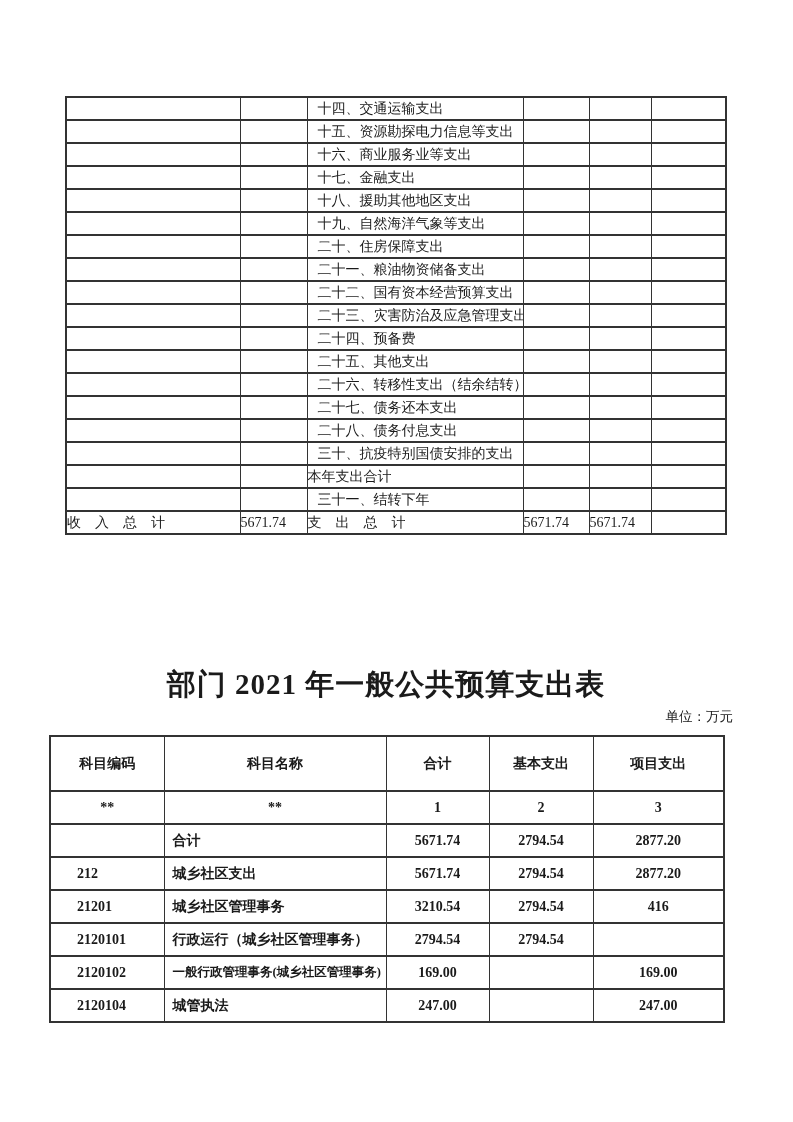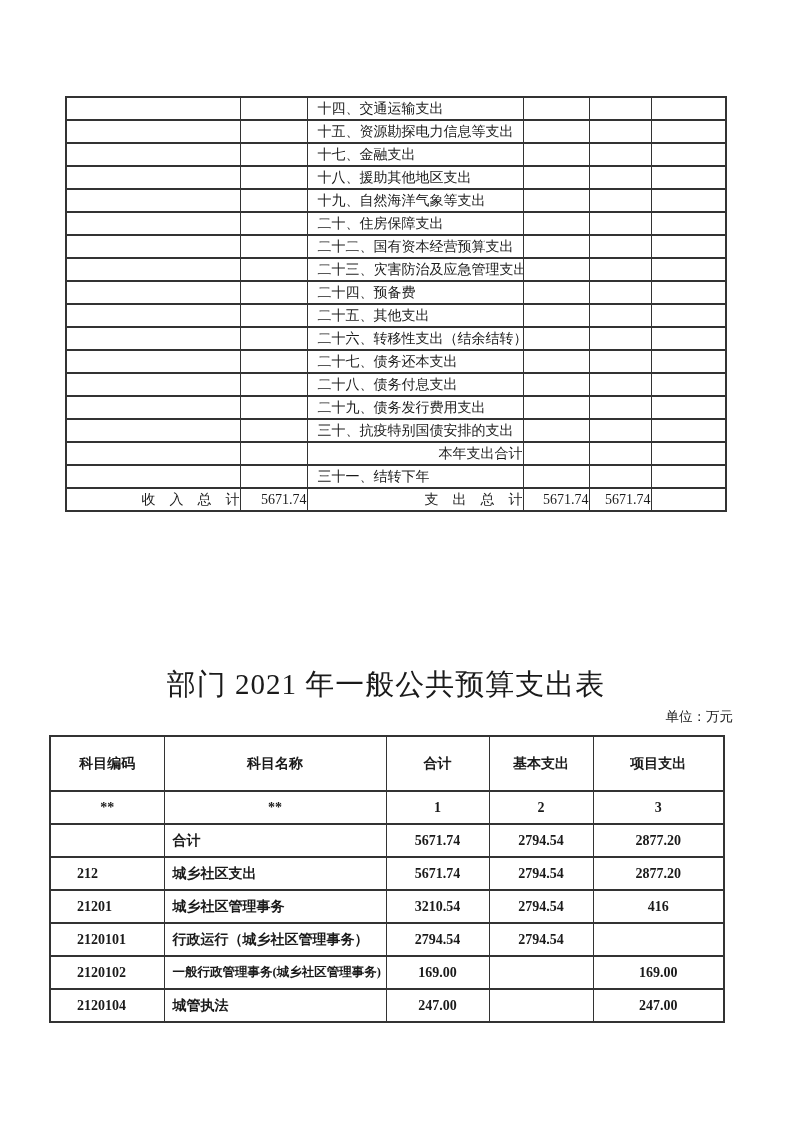--- a/index.html
+++ b/index.html
@@ -9,33 +9,33 @@
     color:#1a1a1a;
   }
   table{border-collapse:collapse;table-layout:fixed;position:absolute;background:#fff;border-radius:17px;}
   td{border:1px solid #333;border-top-width:2px;border-bottom-width:2px;
      padding:0;vertical-align:middle;font-size:14px;overflow:hidden;white-space:nowrap;}
 
   
   #t1{left:65px;top:96px;width:660px;border:2px solid #333;}
   #t1 td{height:21px;}
   #t1 .name{text-align:left;padding-left:10px;}
-  #t1 .center{text-align:right;}
+  #t1 .center{text-align:left;}
 
   
   #t2{left:49px;top:735px;width:674px;border:2px solid #333;font-weight:bold;}
   #t2 td{height:31px;text-align:center;}
   #t2 tr.hdr td{height:53px;}
   #t2 .code{text-align:left;padding-left:26px;}
   #t2 .name{text-align:left;padding-left:8px;}
   #t2 .small{font-size:12.5px;}
 
   .title{
     position:absolute;left:49px;top:663px;width:674px;text-align:center;
-    font-size:29px;font-weight:normal;letter-spacing:1px;line-height:42px;
+    font-size:29px;font-weight:bold;letter-spacing:1px;line-height:42px;
   }
   .unit{
     position:absolute;left:59px;top:707px;width:674px;text-align:right;
     font-size:13.5px;line-height:20px;font-family:Liberation Serif, serif;
   }
 </style>
 </head>
 <body>
 
 <table id="t1">
@@ -60,20 +60,28 @@
         <td></td>
         <td></td>
         <td class="name">十五、资源勘探电力信息等支出</td>
         <td></td>
         <td></td>
         <td></td>
       </tr>
   <tr>
         <td></td>
         <td></td>
+        <td class="name">十六、商业服务业等支出</td>
+        <td></td>
+        <td></td>
+        <td></td>
+      </tr>
+  <tr>
+        <td></td>
+        <td></td>
         <td class="name">十七、金融支出</td>
         <td></td>
         <td></td>
         <td></td>
       </tr>
   <tr>
         <td></td>
         <td></td>
         <td class="name">十八、援助其他地区支出</td>
         <td></td>
@@ -92,20 +100,28 @@
         <td></td>
         <td></td>
         <td class="name">二十、住房保障支出</td>
         <td></td>
         <td></td>
         <td></td>
       </tr>
   <tr>
         <td></td>
         <td></td>
+        <td class="name">二十一、粮油物资储备支出</td>
+        <td></td>
+        <td></td>
+        <td></td>
+      </tr>
+  <tr>
+        <td></td>
+        <td></td>
         <td class="name">二十二、国有资本经营预算支出</td>
         <td></td>
         <td></td>
         <td></td>
       </tr>
   <tr>
         <td></td>
         <td></td>
         <td class="name">二十三、灾害防治及应急管理支出</td>
         <td></td>
@@ -141,28 +157,20 @@
         <td></td>
         <td class="name">二十七、债务还本支出</td>
         <td></td>
         <td></td>
         <td></td>
       </tr>
   <tr>
         <td></td>
         <td></td>
         <td class="name">二十八、债务付息支出</td>
-        <td></td>
-        <td></td>
-        <td></td>
-      </tr>
-  <tr>
-        <td></td>
-        <td></td>
-        <td class="name">二十九、债务发行费用支出</td>
         <td></td>
         <td></td>
         <td></td>
       </tr>
   <tr>
         <td></td>
         <td></td>
         <td class="name">三十、抗疫特别国债安排的支出</td>
         <td></td>
         <td></td>

